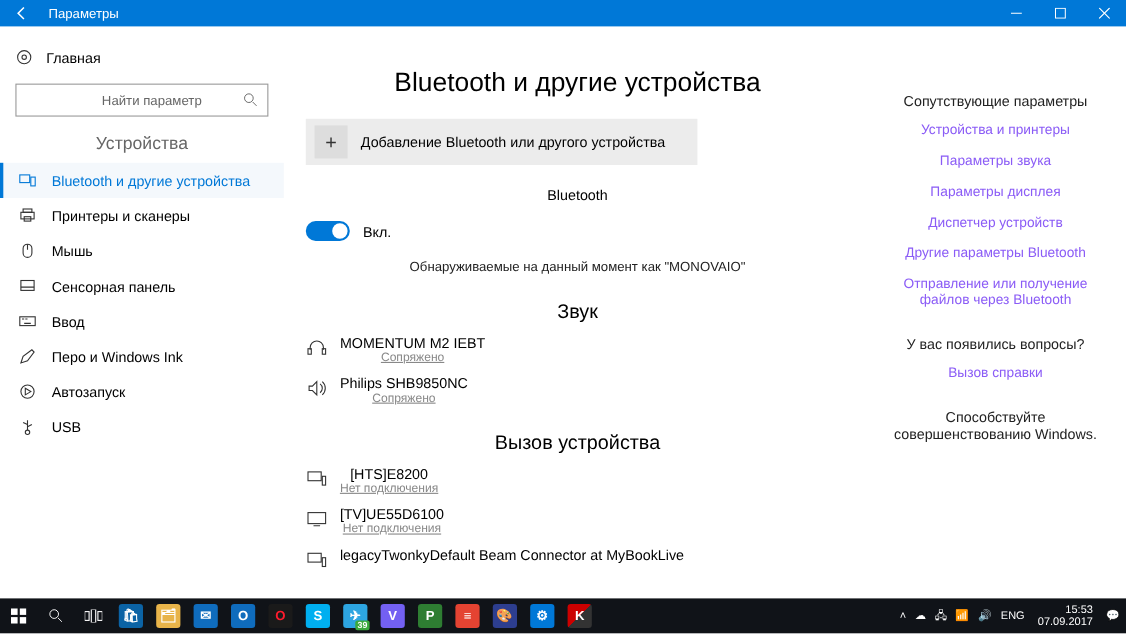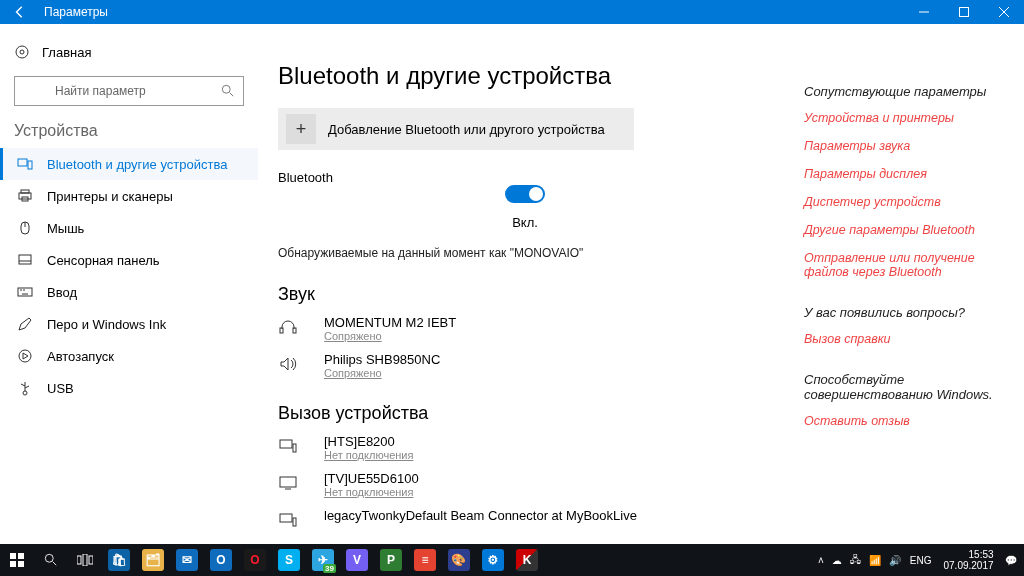--- a/index.html
+++ b/index.html
@@ -4,49 +4,49 @@
 <style>
 * { margin: 0; padding: 0; box-sizing: border-box; font-family: "Segoe UI", Arial, sans-serif; }
 body { width: 1024px; height: 576px; overflow: hidden; background: #fff; position: relative; }
 
 .titlebar { height: 24px; background: #0078d7; display: flex; align-items: center; color: #fff; font-size: 12px; }
 .titlebar .back { width: 40px; display: flex; align-items: center; justify-content: center; }
 .titlebar .title { flex: 1; padding-left: 4px; }
 .titlebar .winbtns { display: flex; }
 .titlebar .winbtn { width: 40px; height: 24px; display: flex; align-items: center; justify-content: center; }
 
-.body-row { display: flex; height: calc(100% - 24px - 32px); }
+.body-row { display: flex; height: calc(100% - 24px - 32px); text-align: center; }
 
 .sidebar { width: 258px; padding: 14px 0 0 0; }
 .home-row { display: flex; align-items: center; padding: 6px 14px; gap: 12px; font-size: 13px; cursor: default; }
 .search { margin: 10px 14px 16px 14px; border: 1px solid #999; height: 30px; display: flex; align-items: center; padding: 0 8px; color: #666; font-size: 12px; }
 .search span.txt { flex: 1; margin-left: 32px; }
 .group-label { font-size: 16px; color: #666; padding: 0 14px 8px 14px; }
 .nav-item { display: flex; align-items: center; gap: 14px; padding: 8px 14px; font-size: 13px; cursor: default; border-left: 3px solid transparent; }
 .nav-item.active { color: #0078d7; border-left-color: #0078d7; background: #f4f8fc; }
 .nav-icon { width: 16px; height: 16px; display: inline-flex; align-items: center; justify-content: center; }
 
 .main { flex: 1; padding: 38px 20px 0 20px; overflow: hidden; }
 h1 { font-size: 24px; font-weight: 400; margin-bottom: 18px; }
 .add-device { background: #ececec; width: 356px; height: 42px; display: flex; align-items: center; gap: 12px; padding: 0 8px; font-size: 13px; }
 .add-plus { width: 30px; height: 30px; background: #ddd; display: flex; align-items: center; justify-content: center; font-size: 18px; color: #333; }
 .section-label { font-size: 13px; margin-top: 20px; }
-.toggle-row { display: flex; align-items: center; gap: 12px; margin-top: 0; font-size: 13px; flex-direction: column; }
+.toggle-row { display: flex; align-items: center; gap: 12px; margin-top: 16px; font-size: 13px; }
 .toggle { width: 40px; height: 18px; background: #0078d7; border-radius: 10px; position: relative; }
 .toggle::after { content: ""; position: absolute; right: 2px; top: 2px; width: 14px; height: 14px; border-radius: 50%; background: #fff; }
 .discover { font-size: 12px; margin-top: 16px; color: #222; }
 h2 { font-size: 18px; font-weight: 400; margin-top: 24px; }
-.device { display: flex; align-items: flex-start; gap: 26px; margin-top: 10px; }
+.device { display: flex; align-items: flex-start; gap: 11px; margin-top: 10px; }
 .dev-icon { width: 20px; height: 20px; display: inline-flex; align-items: center; justify-content: center; margin-top: 2px; }
 .dev-name { font-size: 13px; }
 .dev-status { font-size: 11px; color: #888; text-decoration: underline; }
 
-.rightcol { width: 232px; padding: 60px 18px 16px 12px; font-style: italic; }
+.rightcol { width: 232px; padding: 60px 18px 16px 12px; }
 .rightcol .rc-head { font-size: 13px; color: #222; margin-bottom: 12px; }
-.rightcol a { display: block; color: #ef4444; font-size: 12.5px; margin-bottom: 14px; text-decoration: none; cursor: pointer; }
+.rightcol a { display: block; color: #8b5cf6; font-size: 12.5px; margin-bottom: 14px; text-decoration: none; cursor: pointer; }
 .rc-block { margin-top: 26px; }
 
 .taskbar { position: absolute; bottom: 0; left: 0; right: 0; height: 32px; background: #101318; display: flex; align-items: center; }
 .tb-left { display: flex; align-items: center; height: 100%; }
 .tb-icon { width: 34px; height: 32px; display: flex; align-items: center; justify-content: center; color: #fff; font-size: 14px; }
 .tb-app { width: 34px; height: 32px; display: flex; align-items: center; justify-content: center; }
 .tb-fill { flex: 1; }
 .tb-right { display: flex; align-items: center; color: #fff; font-size: 10px; gap: 8px; padding-right: 6px; }
 .tb-tray { display: flex; align-items: center; gap: 8px; }
 .tb-clock { text-align: right; line-height: 1.1; font-size: 10px; padding: 0 4px; }
@@ -270,21 +270,20 @@
     <a>Параметры дисплея</a>
     <a>Диспетчер устройств</a>
     <a>Другие параметры Bluetooth</a>
     <a>Отправление или получение файлов через Bluetooth</a>
     <div class="rc-block">
       <div class="rc-head">У вас появились вопросы?</div>
       <a>Вызов справки</a>
     </div>
     <div class="rc-block">
       <div class="rc-head">Способствуйте совершенствованию Windows.</div>
-      <a>Оставить отзыв</a>
     </div>
   </div>
 </div>
 
 <div class="taskbar">
   <div class="tb-left">
     <div class="tb-icon">
         <svg width="14" height="14" viewBox="0 0 14 14">
           <rect x="0" y="0" width="6" height="6" fill="#fff"></rect>
           <rect x="8" y="0" width="6" height="6" fill="#fff"></rect>

